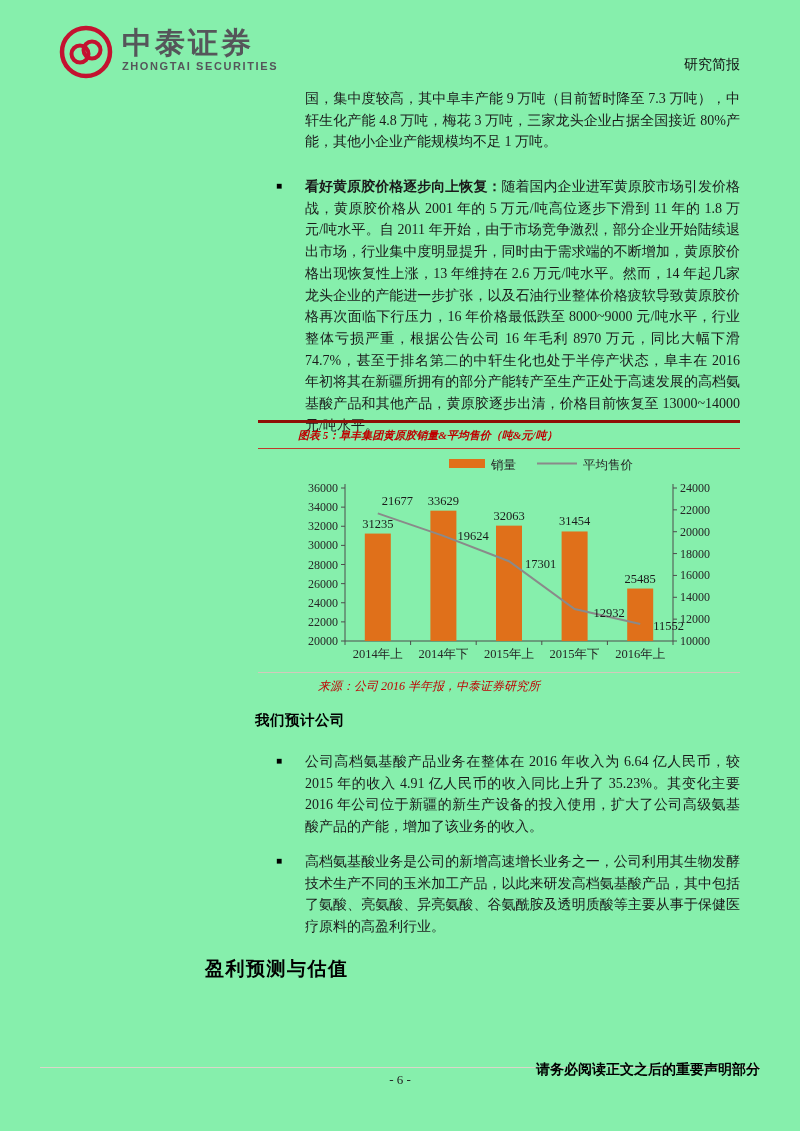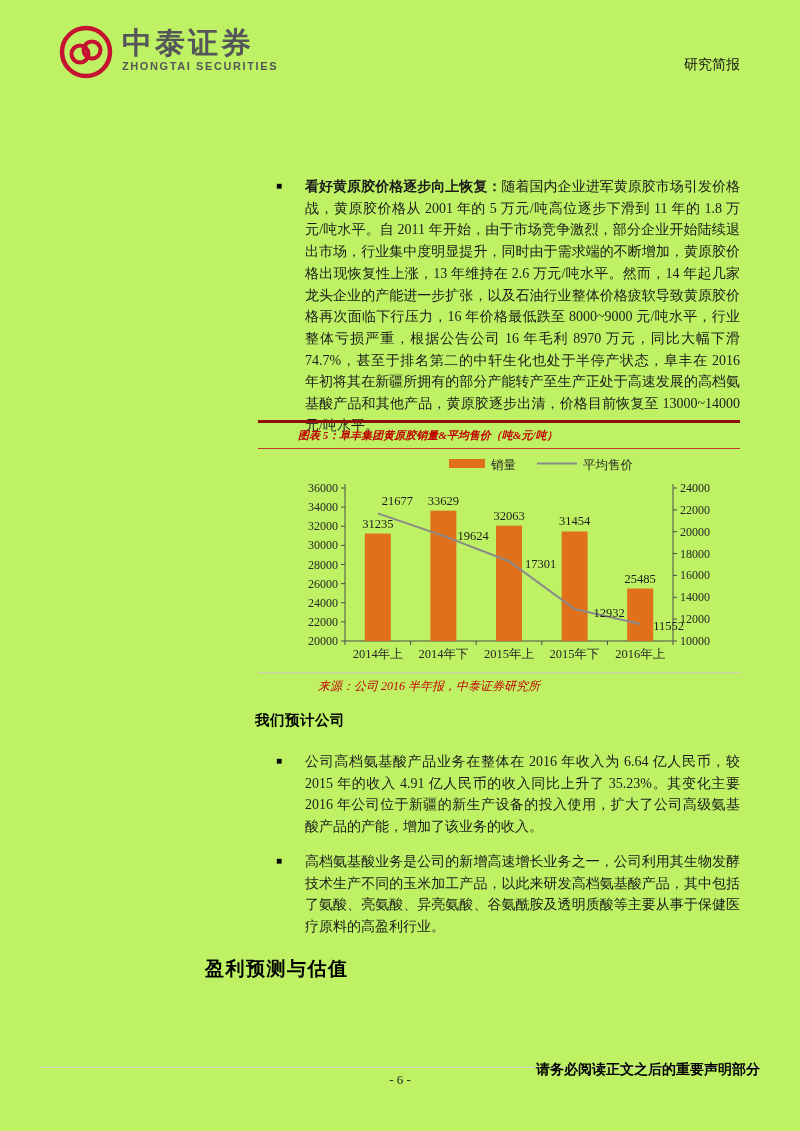--- a/index.html
+++ b/index.html
@@ -1,20 +1,20 @@
 <!DOCTYPE html>
 <html><head>
 <meta charset="utf-8">
 <style>
   * { margin:0; padding:0; box-sizing:border-box; }
   html,body { background:#e9e9e9; }
   body { font-family:"Liberation Serif","DejaVu Serif",serif; }
   .page {
     position:relative; width:800px; height:1131px; margin:0 auto;
-    background:#bef264; overflow:hidden; color:#1a1a1a;
+    background:#86efac; overflow:hidden; color:#1a1a1a;
   }
   
   .logo-svg { position:absolute; left:58px; top:24px; width:56px; height:56px; }
   .brand { position:absolute; left:122px; top:27px; }
   .brand-cn { font-size:30px; font-weight:bold; color:#55565a; letter-spacing:3px; line-height:32px; font-family:"Liberation Sans",sans-serif; }
   .brand-en { font-size:11px; font-weight:bold; color:#55565a; letter-spacing:1.6px; line-height:14px; font-family:"Liberation Sans",sans-serif; }
   .report-type { position:absolute; right:60px; top:56px; font-size:14px; color:#111; }
   
   .para { position:absolute; font-size:14px; line-height:21.7px; text-align:justify; color:#1a1a1a; }
   .p-intro { left:305px; top:88px; width:435px; }
@@ -54,20 +54,21 @@
     <circle cx="28" cy="28" r="24" fill="none" stroke="#c41230" stroke-width="4.5"></circle>
     <circle cx="22" cy="30" r="8.5" fill="none" stroke="#c41230" stroke-width="4"></circle>
     <circle cx="34" cy="26" r="8.5" fill="none" stroke="#c41230" stroke-width="4"></circle>
   </svg>
   <div class="brand">
     <div class="brand-cn">中泰证券</div>
     <div class="brand-en">ZHONGTAI SECURITIES</div>
   </div>
   <div class="report-type">研究简报</div>
 
+  <div class="para p-intro">国，集中度较高，其中阜丰产能 9 万吨（目前暂时降至 7.3 万吨），中轩生化产能 4.8 万吨，梅花 3 万吨，三家龙头企业占据全国接近 80%产能，其他小企业产能规模均不足 1 万吨。</div>
 
   <div class="bullet b1">
     <span class="marker">■</span>
     <span class="btxt"><b class="lead">看好黄原胶价格逐步向上恢复：</b><span>随着国内企业进军黄原胶市场引发价格战，黄原胶价格从 2001 年的 5 万元/吨高位逐步下滑到 11 年的 1.8 万元/吨水平。自 2011 年开始，由于市场竞争激烈，部分企业开始陆续退出市场，行业集中度明显提升，同时由于需求端的不断增加，黄原胶价格出现恢复性上涨，13 年维持在 2.6 万元/吨水平。然而，14 年起几家龙头企业的产能进一步扩张，以及石油行业整体价格疲软导致黄原胶价格再次面临下行压力，16 年价格最低跌至 8000~9000 元/吨水平，行业整体亏损严重，根据公告公司 16 年毛利 8970 万元，同比大幅下滑 74.7%，甚至于排名第二的中轩生化也处于半停产状态，阜丰在 2016 年初将其在新疆所拥有的部分产能转产至生产正处于高速发展的高档氨基酸产品和其他产品，黄原胶逐步出清，价格目前恢复至 13000~14000 元/吨水平。</span></span>
   </div>
 
   <div class="fig-title-box">
     <div class="fig-title">图表 5：阜丰集团黄原胶销量&amp;平均售价（吨&amp;元/吨）</div>
   </div>
   <svg class="chart-svg" viewBox="0 0 480 218">

